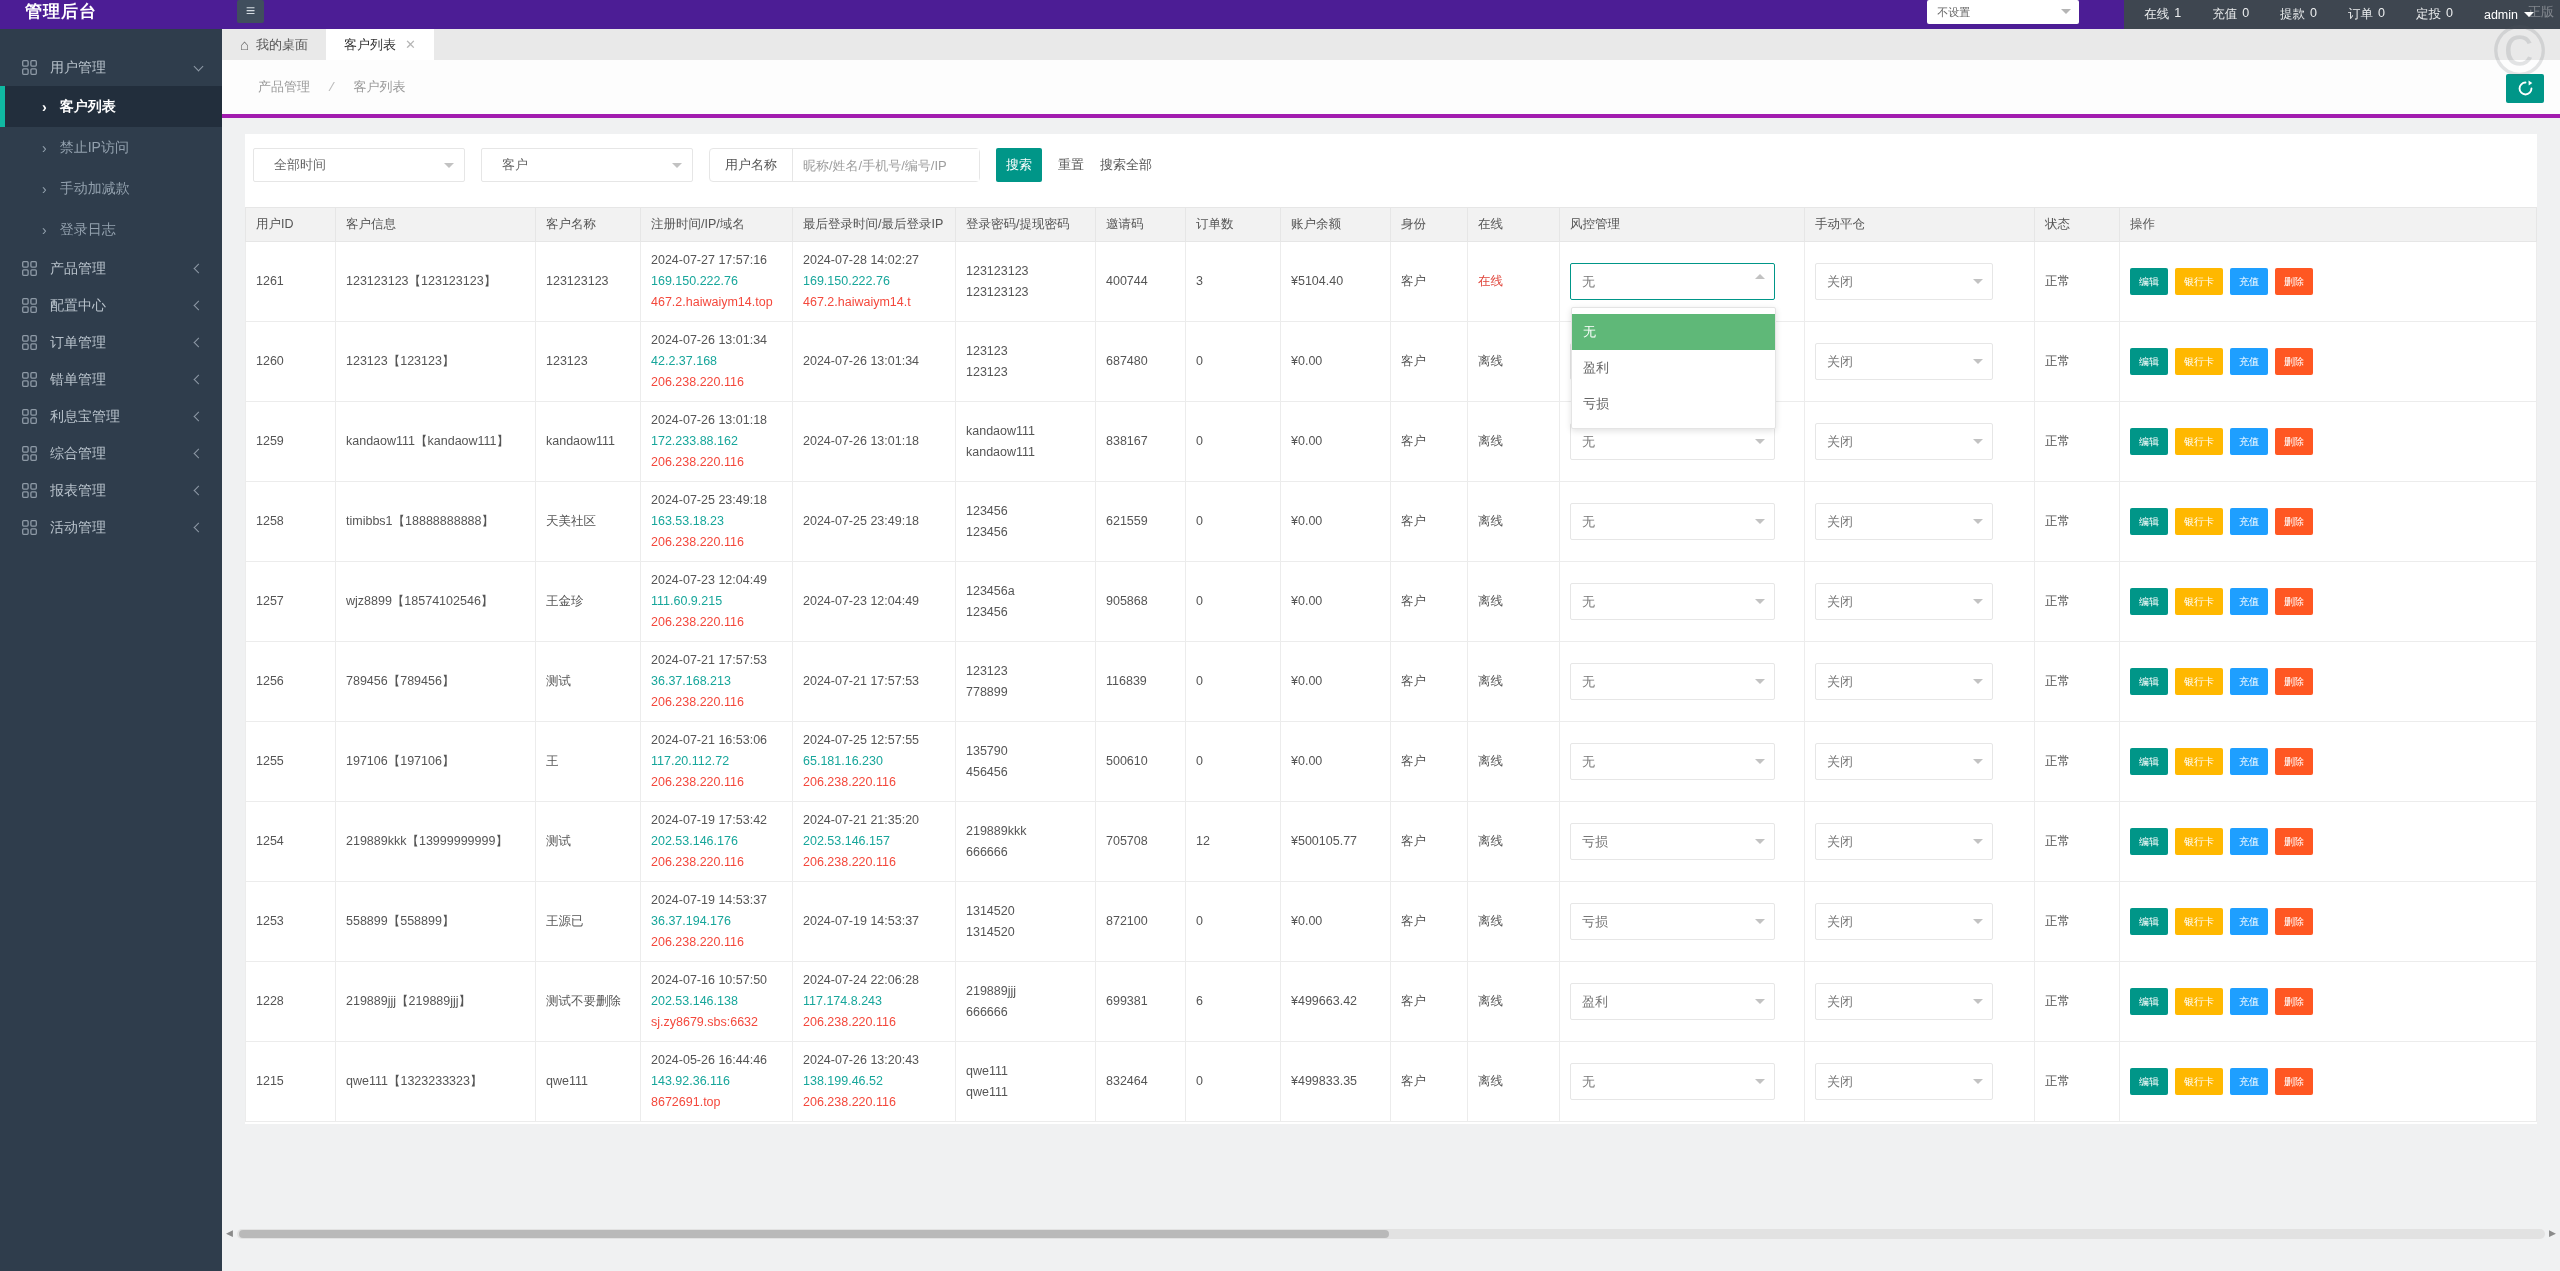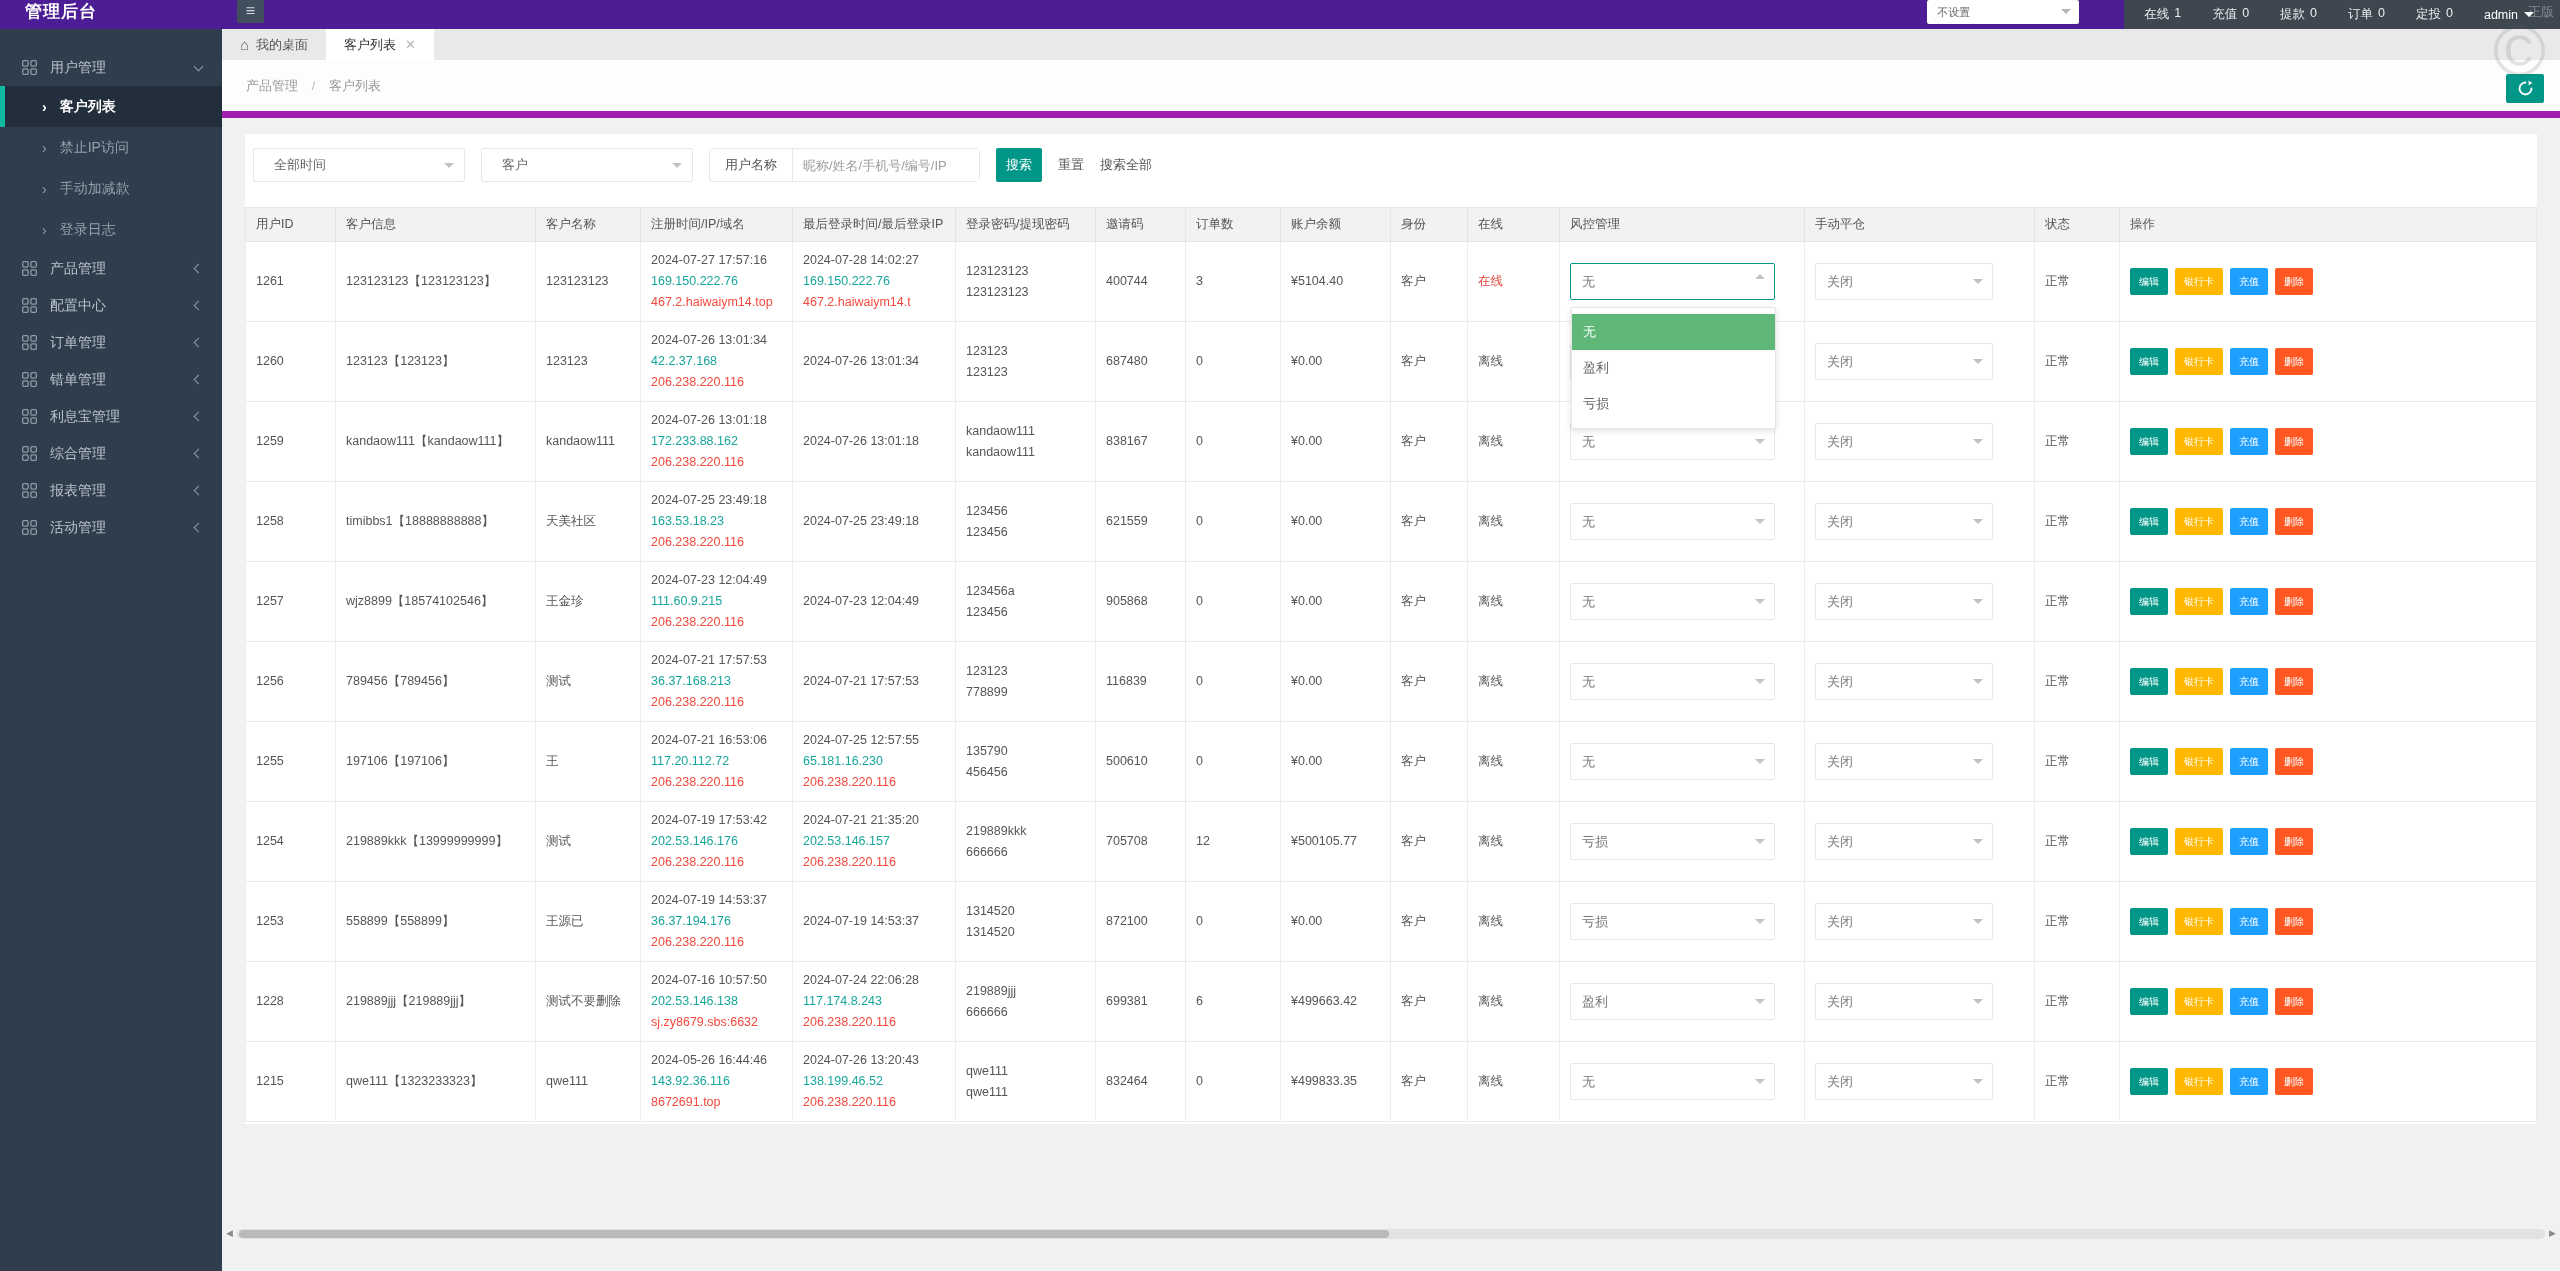--- a/index.html
+++ b/index.html
@@ -36,21 +36,21 @@
   .side-sub .sub-arrow{margin-right:13px;font-size:14px;}
   .side-sub.active{background:#222e3c;border-left:5px solid #0fb header;border-left:5px solid #10b9a2;padding-left:37px;color:#fff;font-weight:bold;}
 
   
   .main{position:absolute;top:29px;left:222px;right:0;bottom:0;background:#f0f1f2;}
   .tabbar{height:31px;background:#e9e9e9;display:flex;align-items:stretch;}
   .tab{display:flex;align-items:center;gap:7px;padding:0 18px;font-size:13px;color:#555;cursor:pointer;}
   .tab .home-i{font-size:15px;color:#666;}
   .tab.active{background:#fff;color:#333;}
   .tab .close-x{color:#b5b5b5;font-size:13px;margin-left:2px;cursor:pointer;}
-  .crumbrow{height:58px;background:#fdfdfd;display:flex;align-items:center;padding-left:24px;position:relative;border-bottom:7px solid #a21caf;}
+  .crumbrow{height:58px;background:#fdfdfd;display:flex;align-items:center;padding-left:36px;position:relative;border-bottom:4px solid #a21caf;font-family:Liberation Mono, monospace;}
   .crumb{font-size:13px;color:#999;}
   .crumb .sep{margin:0 10px;color:#bbb;}
   .refresh-btn{position:absolute;right:16px;top:14px;width:38px;height:29px;background:#009688;border-radius:2px;
     display:flex;align-items:center;justify-content:center;cursor:pointer;}
 
   
   .card{margin:16px 23px 0;background:#fff;padding-bottom:2px;}
   .filters{display:flex;align-items:center;padding:14px 8px 13px;gap:16px;}
   .f-select{width:212px;height:34px;border:1px solid #e6e6e6;border-radius:2px;background:#fff;display:flex;
     align-items:center;padding:0 20px;color:#666;font-size:13px;position:relative;cursor:pointer;}

